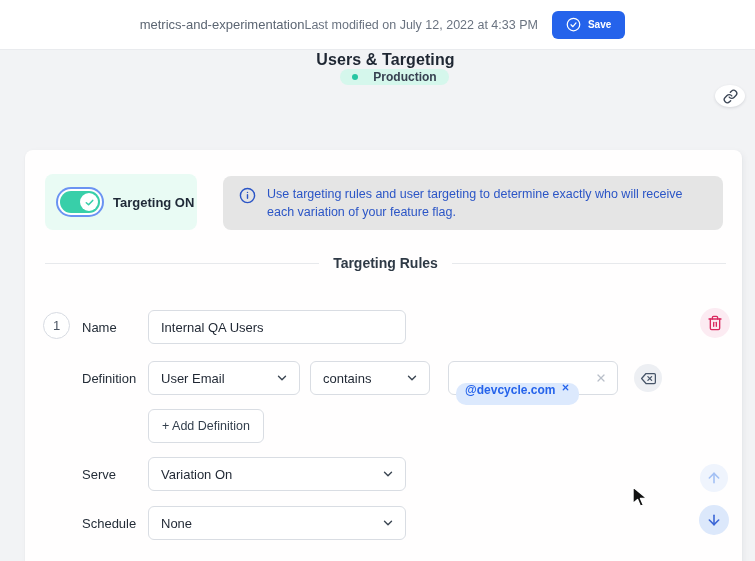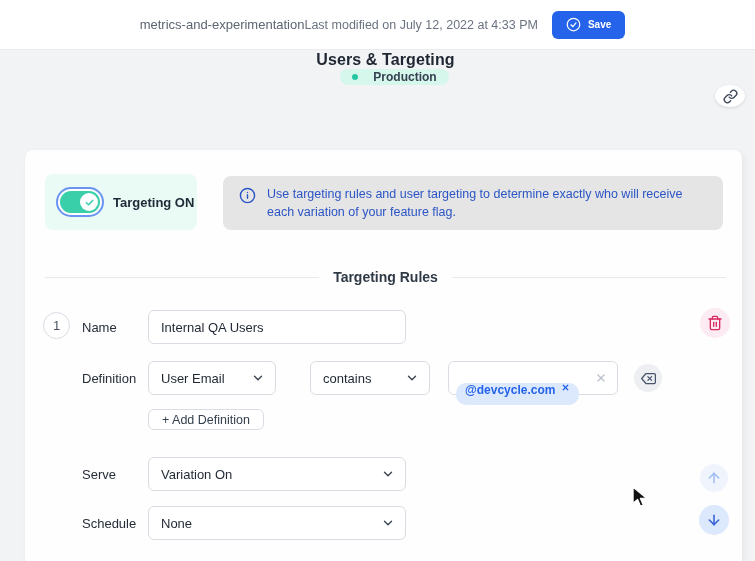--- a/index.html
+++ b/index.html
@@ -74,21 +74,21 @@
     position:absolute; left:198px; top:26px; width:500px; height:54px;
     background:#e5e5e5; border-radius:8px;
     display:flex; align-items:center; gap:11px; padding:0 18px 0 16px;
     color:#2b55c6;
   }
   .info-icon { flex:0 0 auto; align-self:flex-start; margin-top:11px; }
   .info-text { font-size:12.5px; line-height:18px; font-weight:500; }
 
   
   .rules-divider {
-    position:absolute; left:20px; top:116px; width:681px; height:22px;
+    position:absolute; left:20px; top:102px; width:681px; height:22px;
     display:flex; align-items:center; gap:14px;
   }
   .divider-line { flex:1; height:1px; background:#e7e9ec; }
   .rules-title { font-size:14px; font-weight:700; color:#2f3a46; white-space:nowrap; }
 
   
   .label { font-size:13px; color:#242d38; }
   .rule-number {
     position:absolute; left:18px; top:162px; width:27px; height:27px; border-radius:50%;
     border:1px solid #d7dbe2; color:#4a5462; font-size:13px;
@@ -106,37 +106,37 @@
   }
   .trash-btn { left:675px; top:158px; width:30px; height:30px; background:#fcebf2; color:#d9295f; }
 
   .def-label { position:absolute; left:57px; top:211px; height:34px; display:flex; align-items:center; }
   .select {
     position:absolute; height:34px; border:1px solid #d9dde3; border-radius:6px; background:#fff;
     display:flex; align-items:center; justify-content:space-between;
     padding:0 10px 0 12px; font-size:13px; color:#1f2733; cursor:pointer;
   }
   .select .chev { color:#3a4552; }
-  .sel-property { left:123px; top:211px; width:128px; }
+  .sel-property { left:123px; top:211px; width:152px; }
   .sel-comparator { left:285px; top:211px; width:120px; }
   .tag-input {
     position:absolute; left:423px; top:211px; width:170px; height:34px;
     border:1px solid #d9dde3; border-radius:6px; background:#fff;
     display:flex; align-items:center; justify-content:space-between; padding:0 10px 0 7px;
   }
   .tag-pill {
     display:flex; gap:6px; background:#dce9fd; color:#2563eb;
     border-radius:10px; height:22px; padding:0 9px; font-size:12px; font-weight:600;margin-top:32px;
   }
   .tag-x { cursor:pointer; display:flex; }
   .clear-x { color:#b9bfc9; cursor:pointer; display:flex; }
   .backspace-btn { left:609px; top:214px; width:28px; height:28px; background:#edeff3; color:#475569; }
 
   .add-def-btn {
-    position:absolute; left:123px; top:259px; height:21px; padding:0 13px;
+    position:absolute; left:123px; top:259px; height:34px; padding:0 13px;
     background:#fff; border:1px solid #d9dde3; border-radius:6px;
     font-size:12.5px; color:#333f4d; font-family:inherit; cursor:pointer;
   }
 
   .serve-label { position:absolute; left:57px; top:307px; height:34px; display:flex; align-items:center; }
   .sel-serve { left:123px; top:307px; width:258px; }
   .schedule-label { position:absolute; left:57px; top:356px; height:34px; display:flex; align-items:center; }
   .sel-schedule { left:123px; top:356px; width:258px; }
 
   .up-btn   { left:675px; top:314px; width:28px; height:28px; background:#eff4fd; color:#a3c0f4; }

